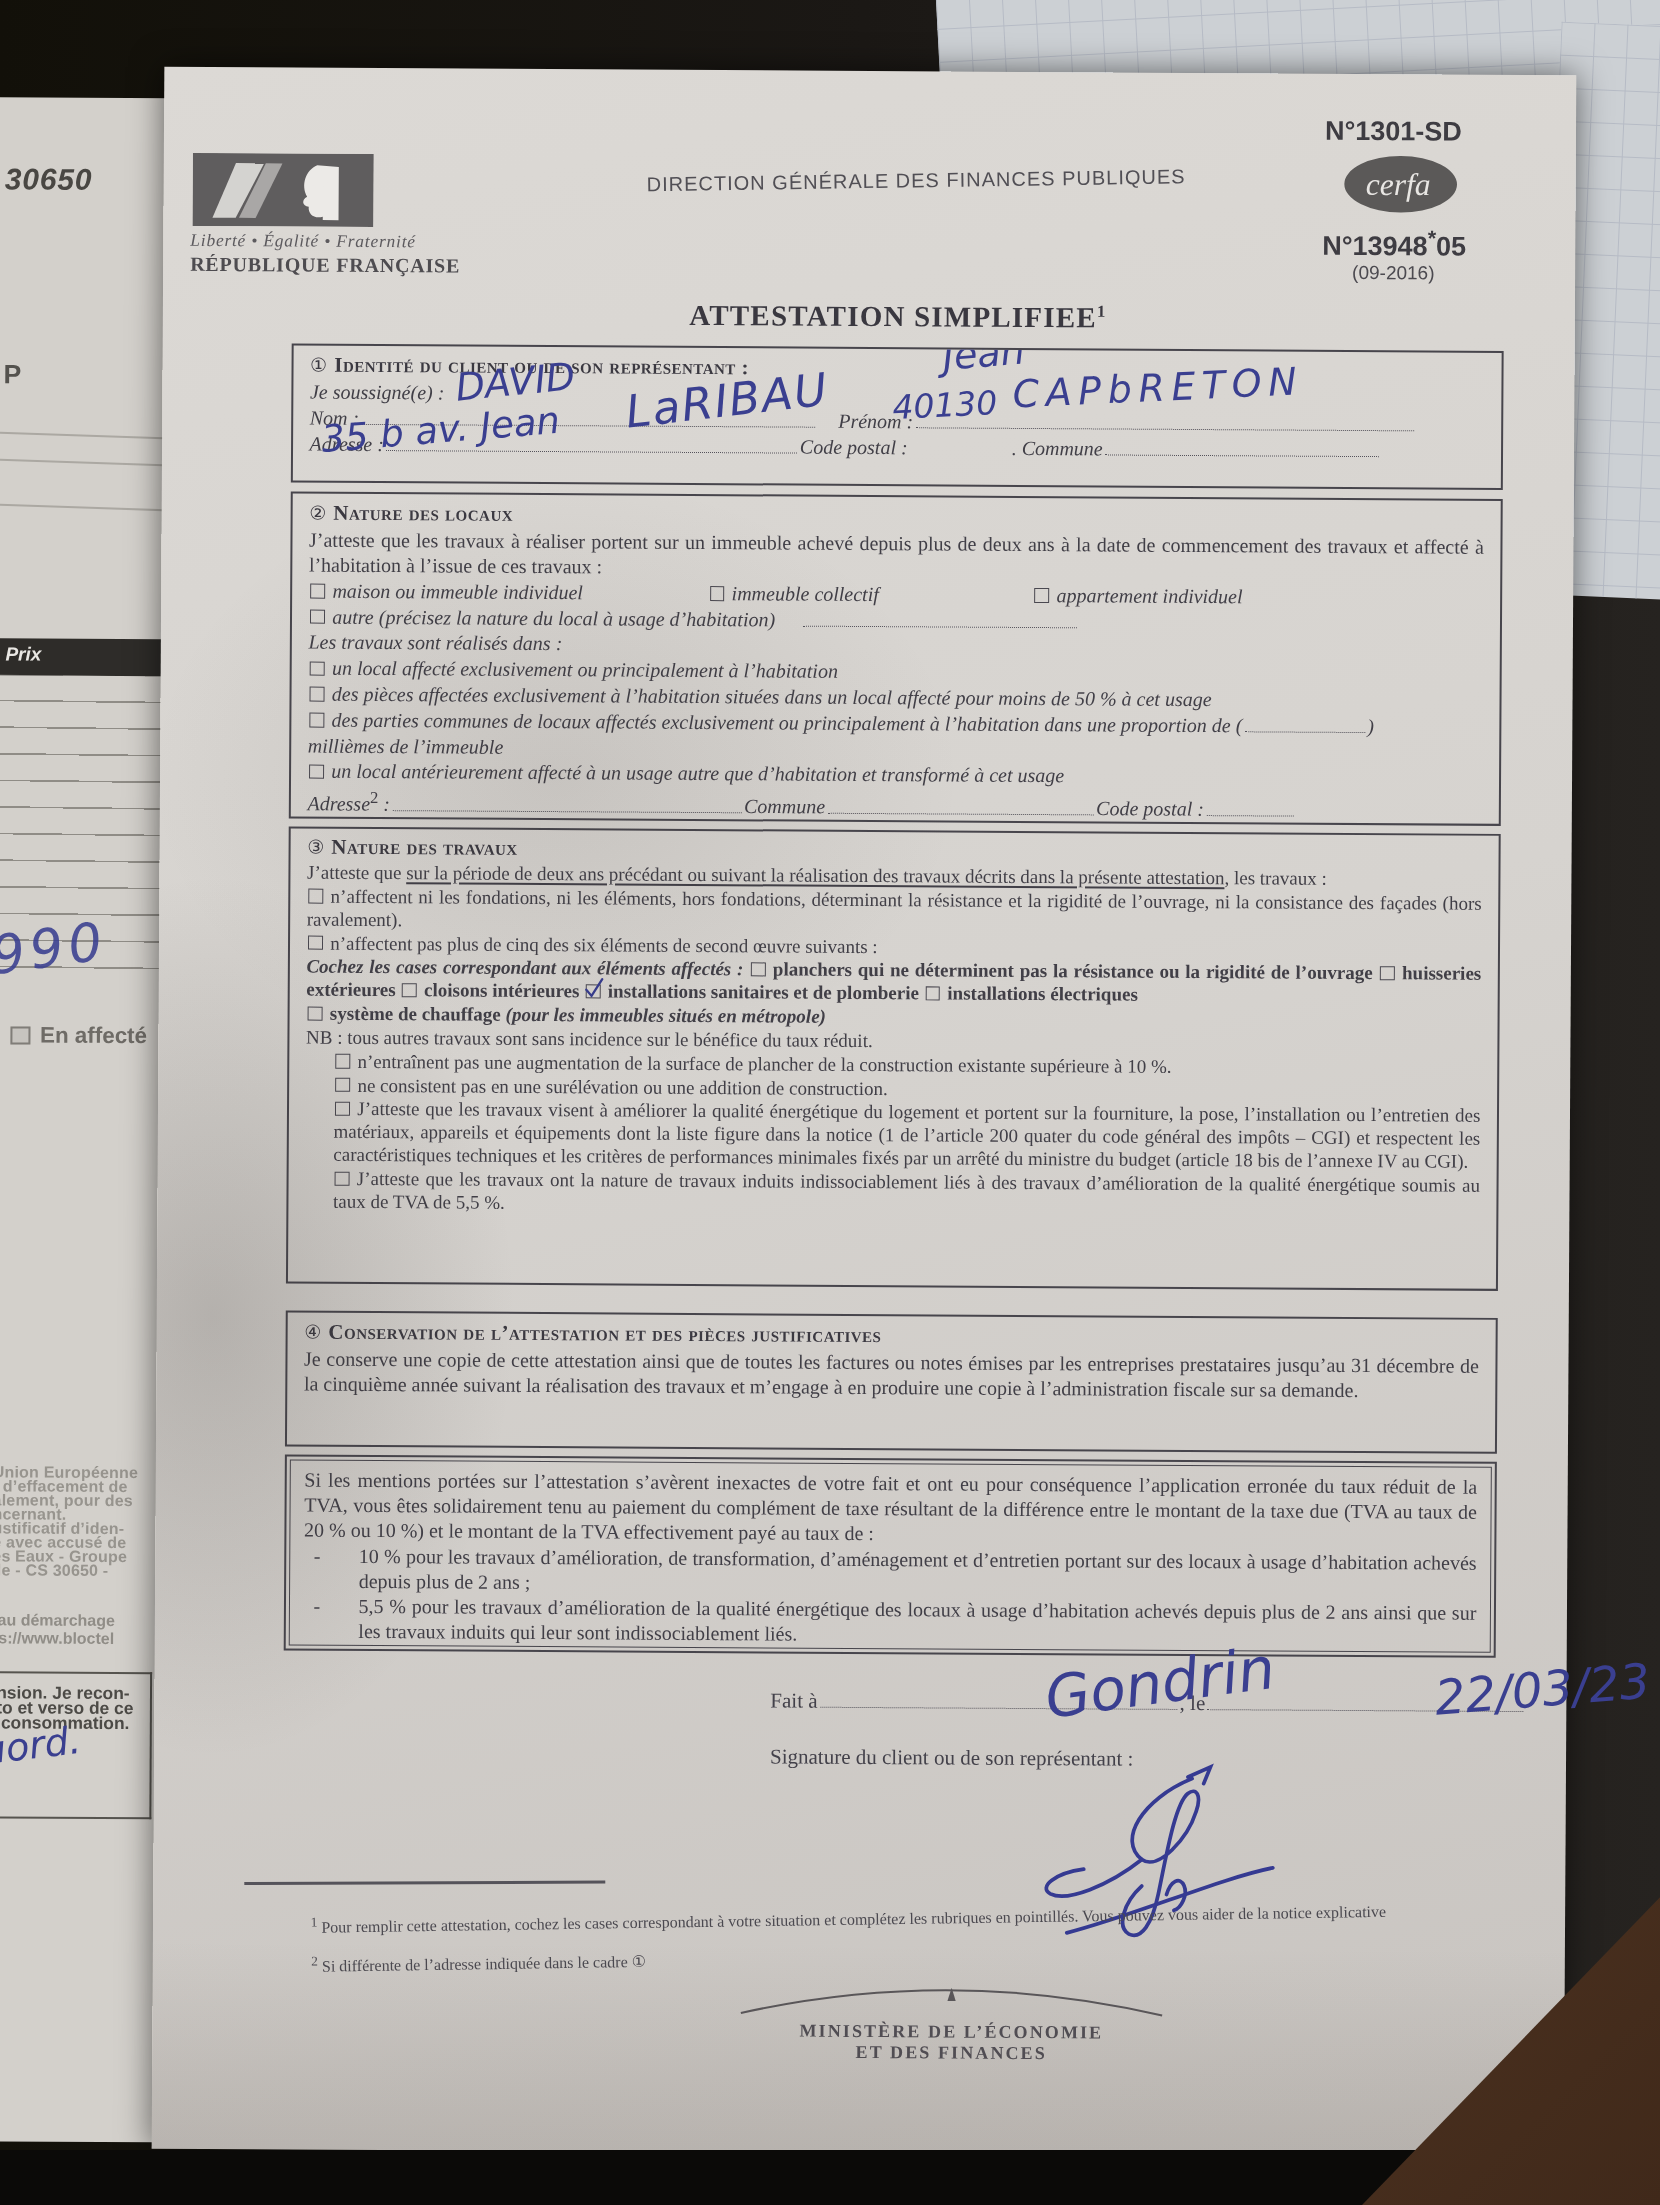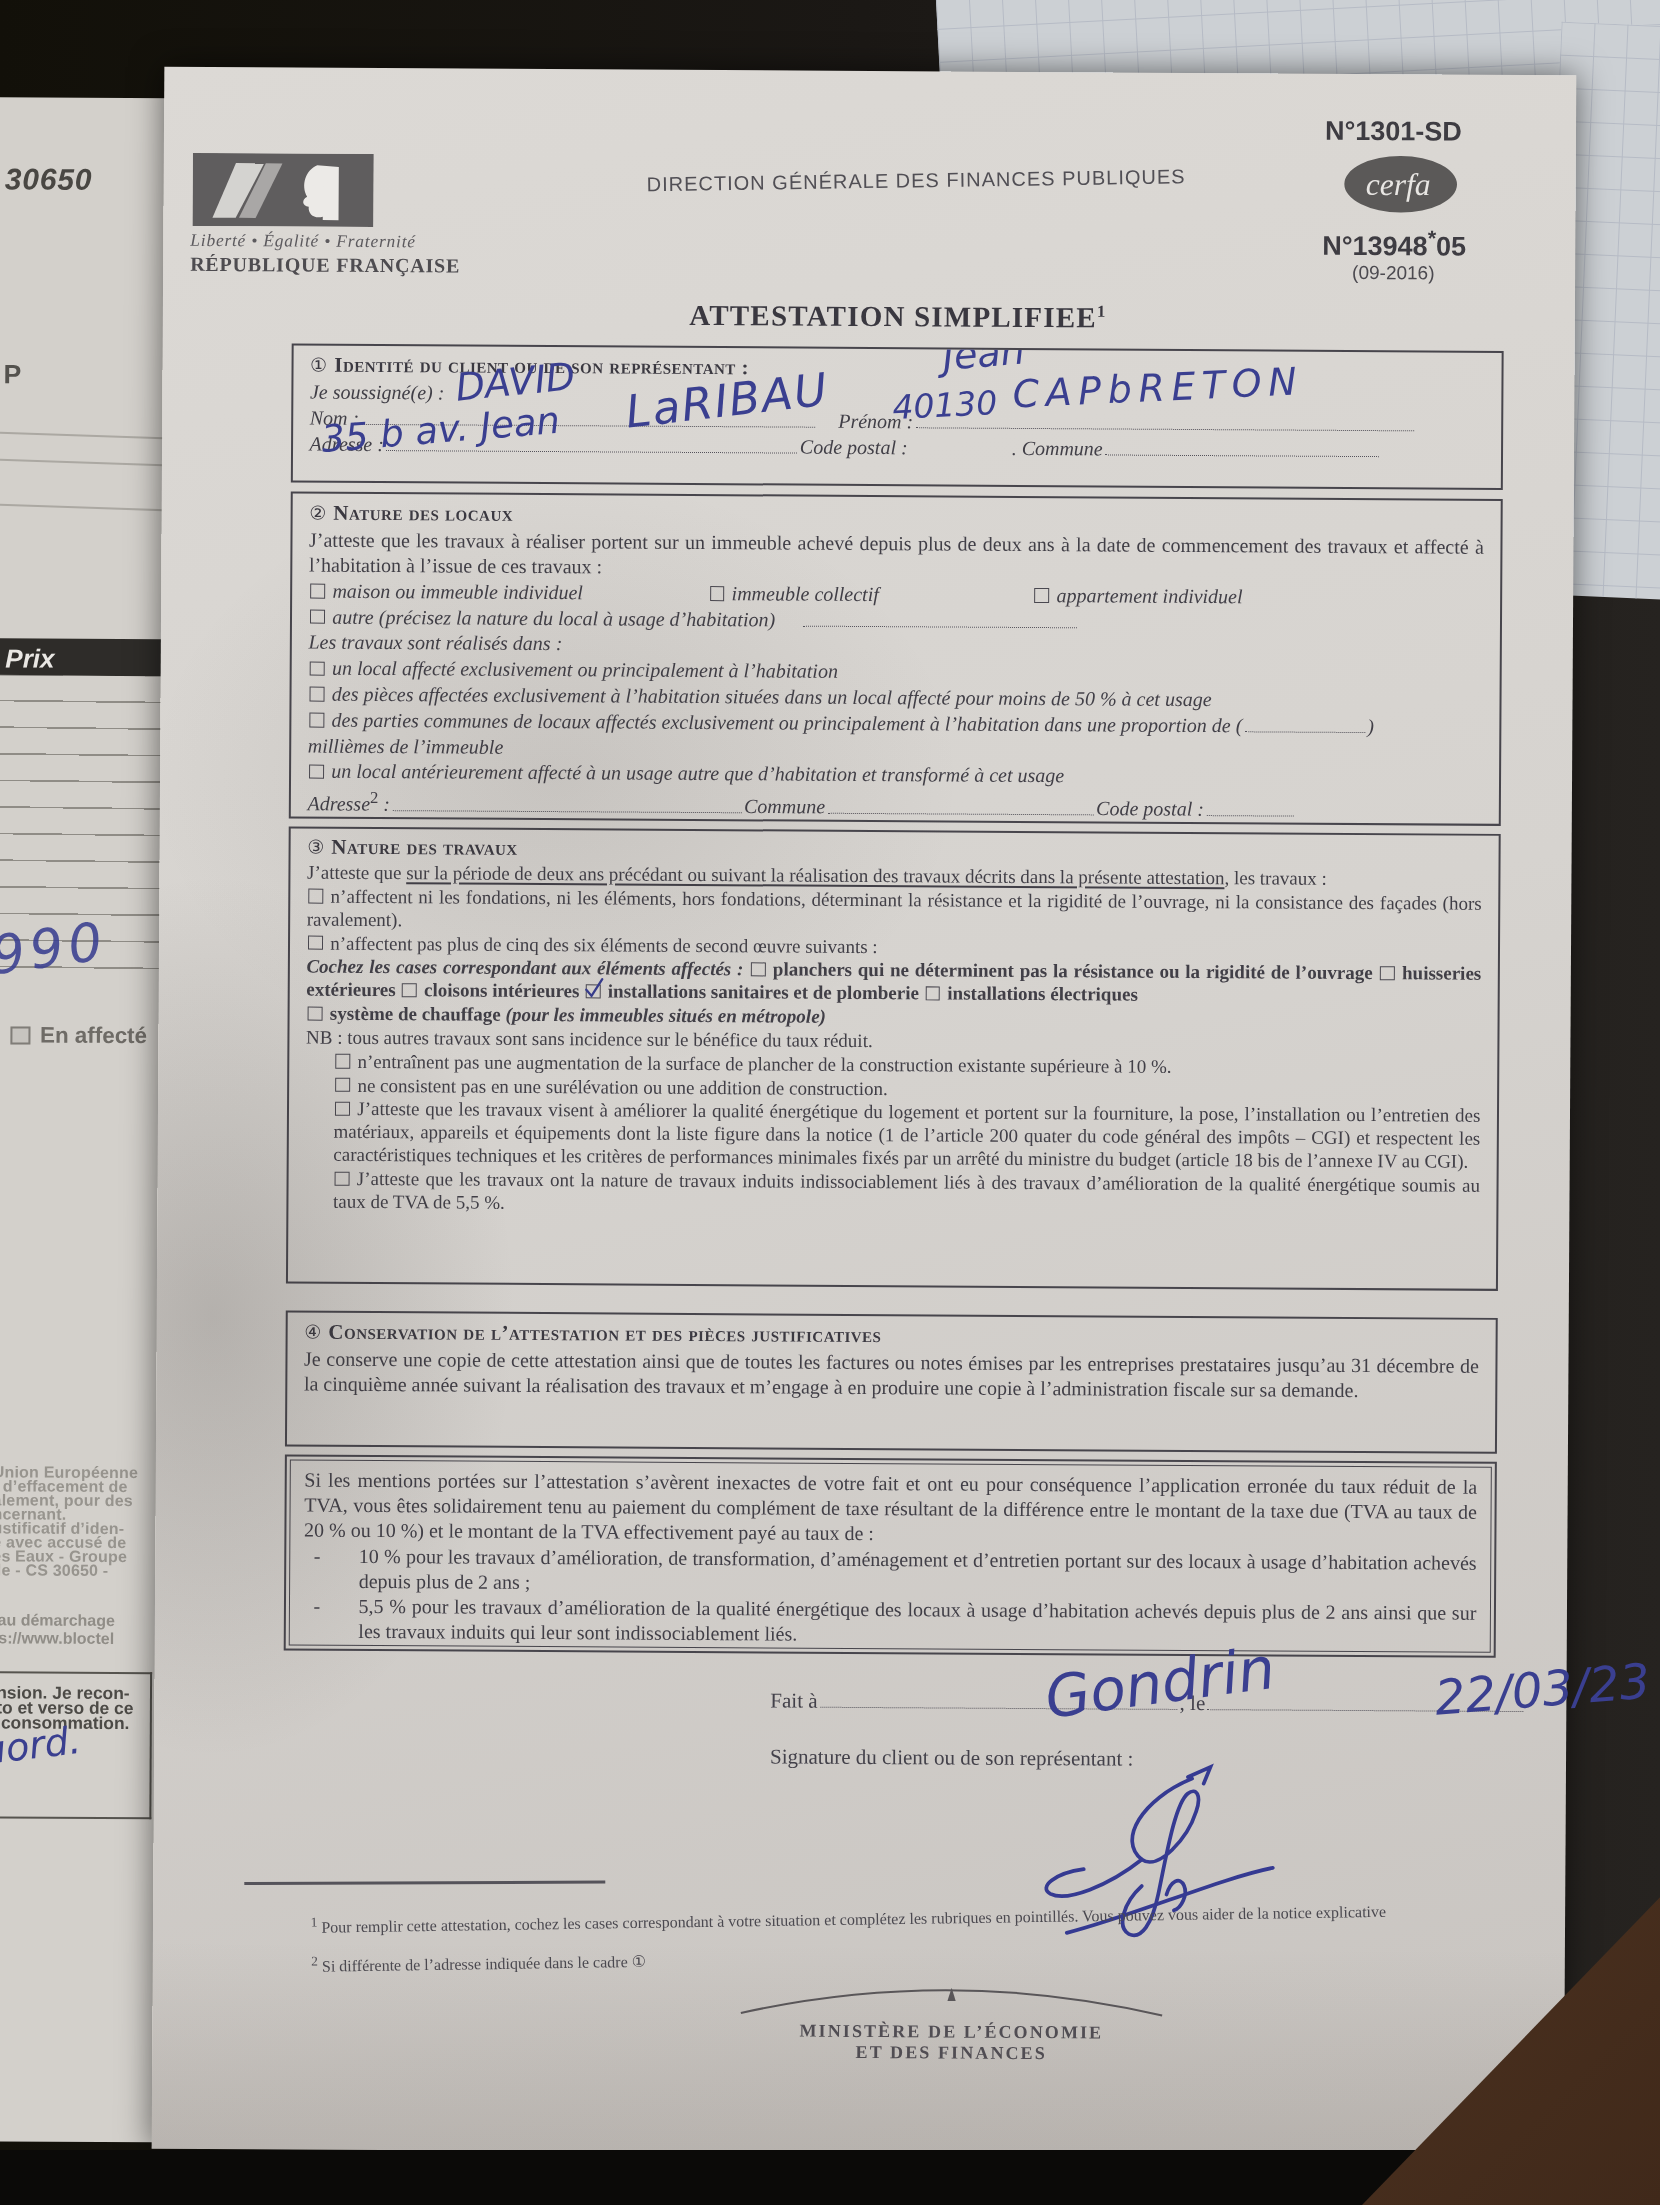--- a/index.html
+++ b/index.html
@@ -18,21 +18,21 @@
   
   .ud{position:absolute;left:-16.6px;top:98px;width:276px;height:2044px;background:#d3d0cb;
     transform:rotate(.3deg);overflow:hidden;font-family:"Liberation Sans","DejaVu Sans",sans-serif;}
   .ud::after{content:"";position:absolute;right:3.3px;top:0;bottom:0;width:2.5px;
     background:repeating-linear-gradient(180deg,#8d8a85 0 5.8px,transparent 5.8px 15px);opacity:.6;}
   .ud-code{position:absolute;left:17px;top:65px;font-size:30px;font-weight:bold;color:#494743;letter-spacing:0.8px;font-style:italic;}
   .ud-p{position:absolute;left:16.6px;top:262px;font-size:26.6px;font-weight:bold;color:#54524e;}
   .ud-rule{position:absolute;left:0;width:214px;height:1.7px;background:#aba8a2;transform:rotate(1.6deg);}
   .r1{top:337px;} .r2{top:364px;} .r3{top:409px;}
   .ud-prix{position:absolute;left:0;top:541px;width:214px;height:37px;background:#2e2c29;}
-  .ud-prix span{position:absolute;left:20px;top:5px;font-style:italic;font-weight:bold;font-size:26px;color:#e9e7e3;}
+  .ud-prix span{position:absolute;left:20px;top:5px;font-style:italic;font-weight:bold;font-size:19px;color:#e9e7e3;}
   .ud-table{position:absolute;left:0;top:578px;width:209px;height:296px;border-right:1.7px solid #8f8c86;
     background:repeating-linear-gradient(180deg,transparent 0 25px,#8f8c86 25px 26.6px);transform:rotate(.4deg);}
   .ud-990{left:6.6px;top:820px;font-size:53px;color:#7074a9;opacity:.88;letter-spacing:5px;transform:rotate(-8deg);}
   .ud-cash{position:absolute;left:26.6px;top:925px;display:flex;align-items:center;gap:10px;
     font-size:22.4px;font-weight:bold;color:#6e6b66;}
   .ud-cb{display:inline-block;width:16px;height:14px;border:2.5px solid #807d78;background:#c7c4bf;}
   .ud-faded{position:absolute;left:11.6px;top:1368px;font-size:16px;font-weight:bold;color:#97948e;line-height:14px;letter-spacing:0.2px;}
   .ud-bloctel{position:absolute;left:8.3px;top:1514px;font-size:16px;font-weight:bold;color:#908d87;line-height:18px;}
   .ud-box2{position:absolute;left:0;top:1574px;width:170px;height:143px;
     border-top:2.5px solid #56544f;border-right:2.5px solid #56544f;border-bottom:2.5px solid #56544f;}

